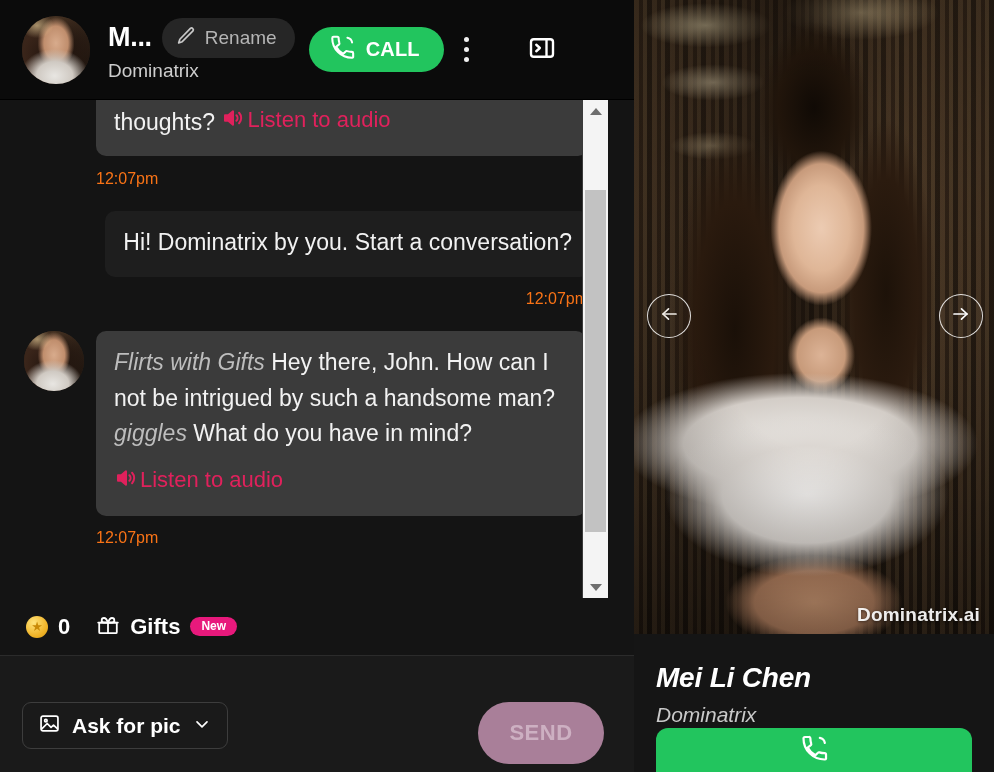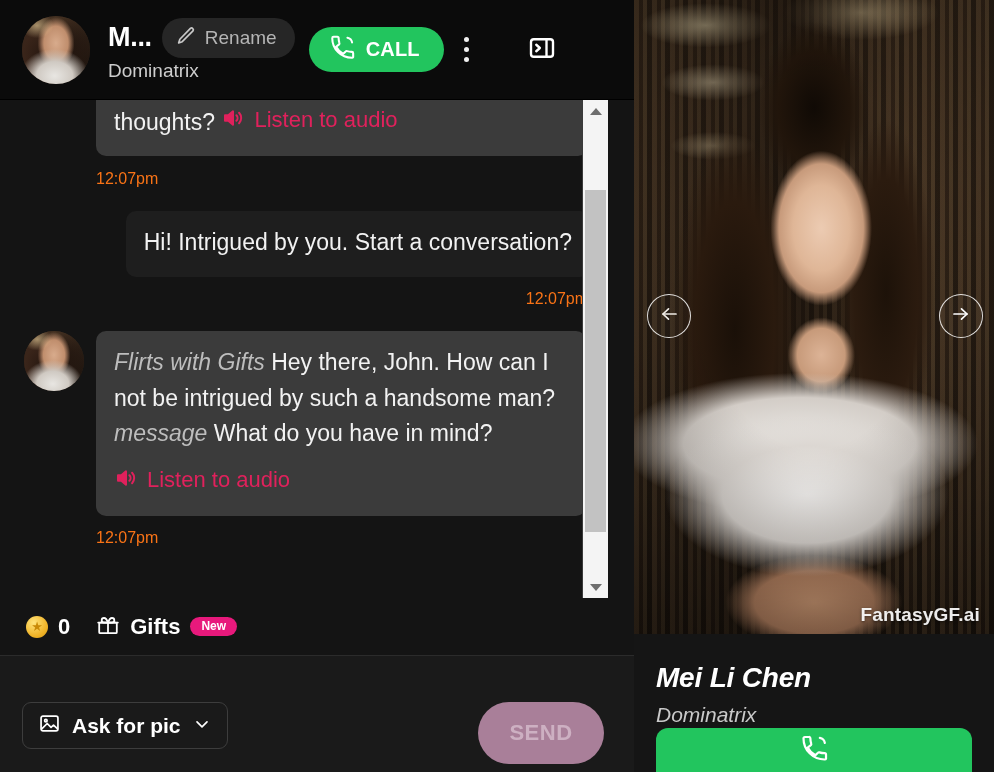--- a/index.html
+++ b/index.html
@@ -191,21 +191,21 @@
   .clipped-wrap {
     padding-left: 96px;
     padding-right: 20px;
     margin-top: -58px;
   }
   .clipped-wrap .bubble.ai { max-width: 492px; }
 
   .listen {
     display: inline-flex;
     align-items: center;
-    gap: 9px;
+    gap: 2px;
     margin-top: 14px;
     color: #e0215c;
     font-size: 22px;
     cursor: pointer;
     line-height: 1;
   }
 
   .stamp {
     color: #f97316;
     font-size: 16px;
@@ -535,35 +535,35 @@
               <span>Listen to audio</span>
             </div>
           </div>
         </div>
         <div class="stamp left">12:07pm</div>
 
         <div class="gap-a"></div>
 
         <div class="msg-row user">
           <div class="bubble user">
-            <span>Hi! Intrigued by you. Start a conversation?</span>
+            <span>Hi! Dominatrix by you. Start a conversation?</span>
           </div>
         </div>
         <div class="stamp right">12:07pm</div>
 
         <div class="gap-b"></div>
 
         <div class="msg-row ai">
           <div class="row-avatar">
             <div class="portrait-bg"></div>
           </div>
           <div class="bubble ai">
             <span class="em">Flirts with Gifts</span>
             <span>Hey there, John. How can I not be intrigued by such a handsome man?</span>
-            <span class="em">message</span>
+            <span class="em">giggles</span>
             <span>What do you have in mind?</span>
             <div class="listen">
               <span>
                 <svg width="24" height="24" viewBox="0 0 24 24" fill="none" stroke="#e0215c" stroke-width="2" stroke-linecap="round" stroke-linejoin="round">
                   <path d="M4 9.3h3.3L12 5.3v13.4l-4.7-4H4z" fill="#e0215c" stroke="#e0215c"></path>
                   <path d="M15.4 9.2a4 4 0 0 1 0 5.6"></path>
                   <path d="M18.1 6.8a7.6 7.6 0 0 1 0 10.4"></path>
                 </svg>
               </span>
               <span>Listen to audio</span>
@@ -649,21 +649,21 @@
 
       <div class="hero-nav next">
         <span>
           <svg width="24" height="24" viewBox="0 0 24 24" fill="none" stroke="#ffffff" stroke-width="1.7" stroke-linecap="round" stroke-linejoin="round">
             <line x1="5" y1="12" x2="18" y2="12"></line>
             <polyline points="12.5,6.8 18,12 12.5,17.2"></polyline>
           </svg>
         </span>
       </div>
 
-      <div class="watermark">FantasyGF.ai</div>
+      <div class="watermark">Dominatrix.ai</div>
     </div>
 
     <div class="profile-info">
       <div class="profile-name">Mei Li Chen</div>
       <div class="profile-role">Dominatrix</div>
     </div>
 
     <button class="profile-call">
       <span>
         <svg width="28" height="28" viewBox="0 0 24 24" fill="none" stroke="#ffffff" stroke-width="1.9" stroke-linecap="round" stroke-linejoin="round">

